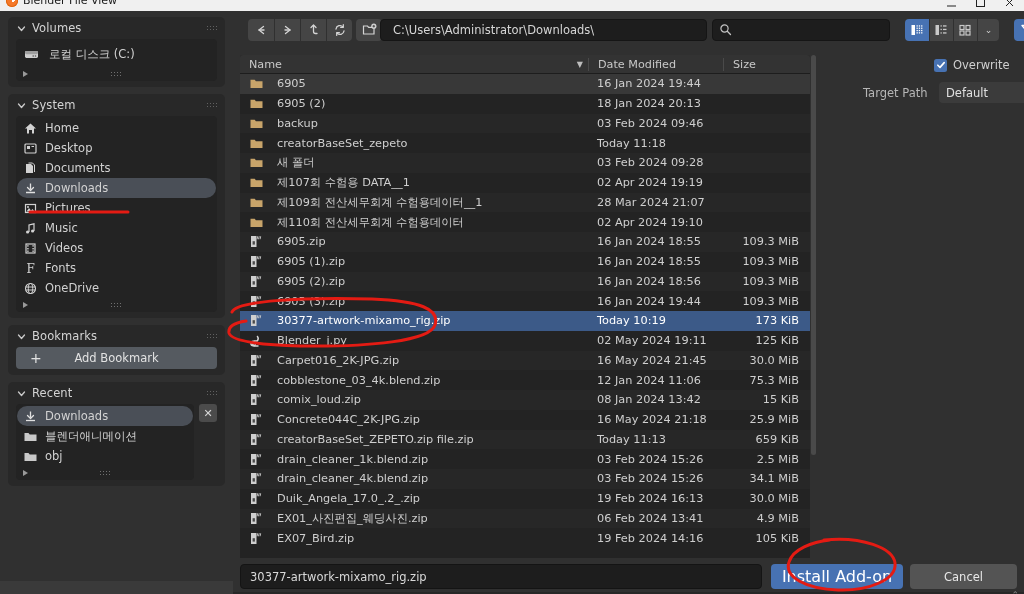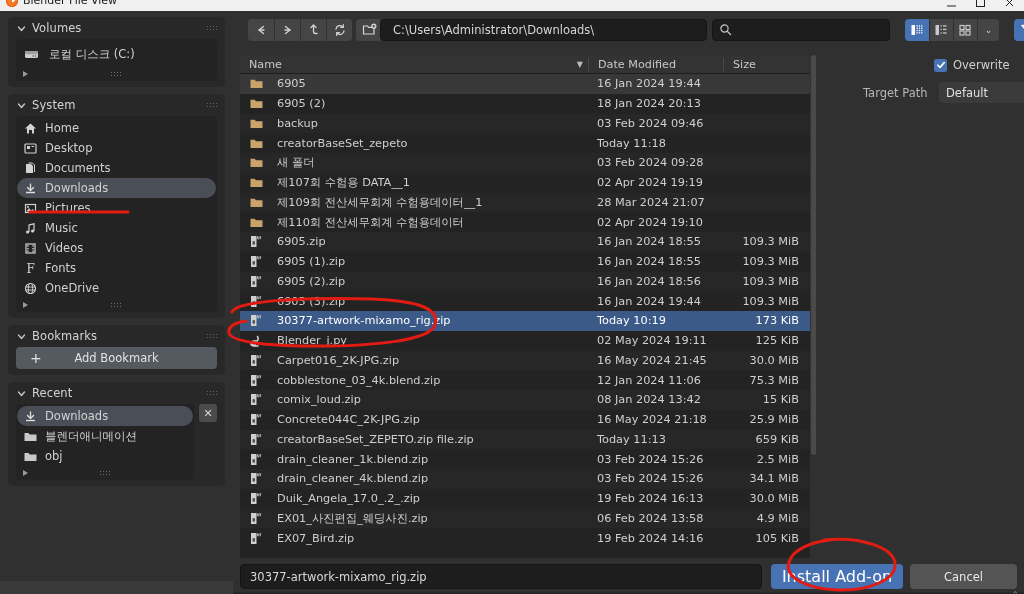--- a/index.html
+++ b/index.html
@@ -900,21 +900,21 @@
                   <rect x="2.6" y="6.2" width="2.3" height="3.4" fill="#4a4a4a"></rect>
                   <g fill="#cfcfcf">
                     <rect x="7.6" y="1.2" width="0.9" height="3" transform="skewX(-14)"></rect>
                     <rect x="9.1" y="1.2" width="0.9" height="3" transform="skewX(-14)"></rect>
                     <rect x="10.6" y="1.2" width="0.9" height="3" transform="skewX(-14)"></rect>
                   </g>
                 </svg>
               </span>
               <span>EX01_사진편집_웨딩사진.zip</span>
             </div>
-            <div class="fl-date">06 Feb 2024 13:58</div>
+            <div class="fl-date">06 Feb 2024 13:41</div>
             <div class="fl-size">4.9 MiB</div>
           </div>
           <div class="fl-row">
             <div class="fl-name">
               <span class="fico">
                 <svg width="12" height="13" viewBox="0 0 12 13">
                   <rect x="1" y="1" width="5.5" height="11" fill="#cfcfcf"></rect>
                   <rect x="2.6" y="6.2" width="2.3" height="3.4" fill="#4a4a4a"></rect>
                   <g fill="#cfcfcf">
                     <rect x="7.6" y="1.2" width="0.9" height="3" transform="skewX(-14)"></rect>

